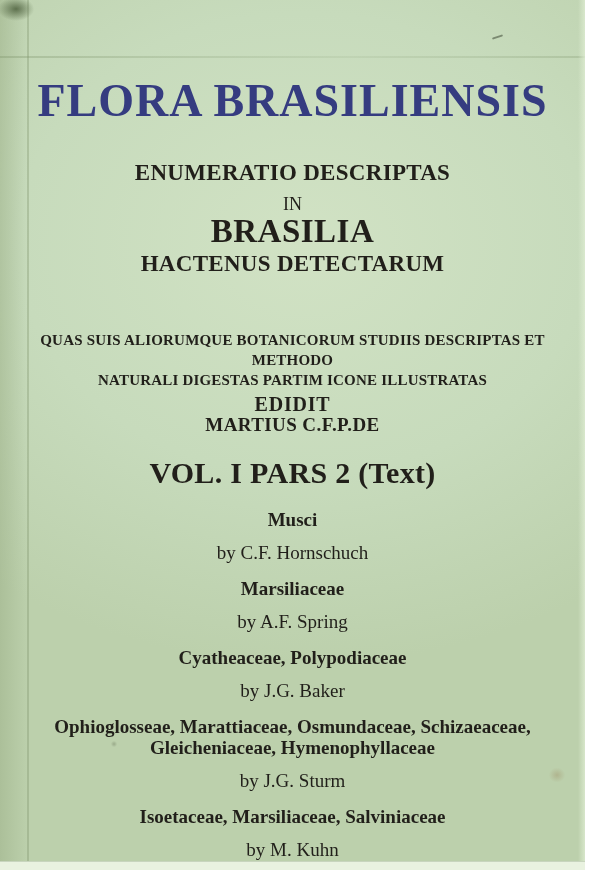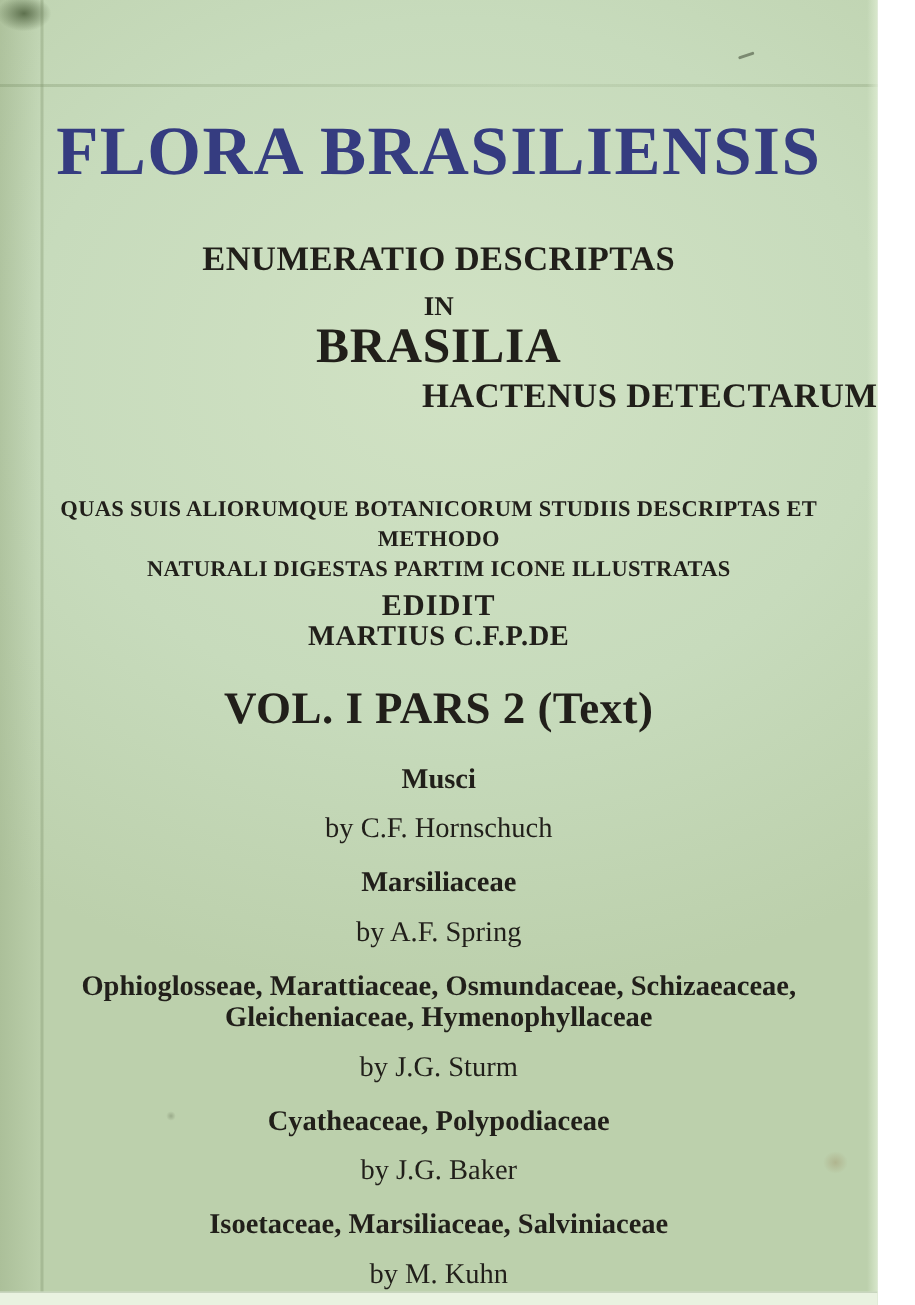--- a/index.html
+++ b/index.html
@@ -58,23 +58,23 @@
   .tx { position: absolute; left: 0; right: 0; text-align: center; color: #211f1a; }
 
   .title {
     top: 74px;
     font-size: 46px;
     font-weight: 700;
     letter-spacing: 1px;
     color: #353c80;
   }
   .enum     { top: 160px; font-size: 23px; font-weight: 700; letter-spacing: 0.3px; }
-  .in-line  { top: 194px; font-size: 18px; font-weight: 700; }
+  .in-line  { top: 194px; font-size: 18px; font-weight: 400; }
   .brasilia { top: 213px; font-size: 33px; font-weight: 700; letter-spacing: 0.5px; }
-  .hactenus { top: 251px; font-size: 23px; font-weight: 700; letter-spacing: 0.3px; text-align: right; }
+  .hactenus { top: 251px; font-size: 23px; font-weight: 700; letter-spacing: 0.3px; }
 
   .motto { top: 330px; font-size: 15px; font-weight: 700; line-height: 20px; letter-spacing: 0.2px; }
 
   .edidit { top: 393px; font-size: 20px; font-weight: 700; letter-spacing: 0.8px; }
   .editor { top: 414px; font-size: 19px; font-weight: 700; letter-spacing: 0.4px; }
 
   .volume { top: 456px; font-size: 30px; font-weight: 700; letter-spacing: 0.3px; }
 
   .sections { top: 497px; }
   .section  { margin-bottom: 15px; }
@@ -122,27 +122,27 @@
       <div class="taxa">Musci</div>
       <div class="author">by C.F. Hornschuch</div>
     </div>
 
     <div class="section">
       <div class="taxa">Marsiliaceae</div>
       <div class="author">by A.F. Spring</div>
     </div>
 
     <div class="section">
-      <div class="taxa">Ophioglosseae, Marattiaceae, Osmundaceae, Schizaeaceae, Gleicheniaceae, Hymenophyllaceae</div>
-      <div class="author">by J.G. Sturm</div>
+      <div class="taxa">Cyatheaceae, Polypodiaceae</div>
+      <div class="author">by J.G. Baker</div>
     </div>
 
     <div class="section">
-      <div class="taxa">Cyatheaceae, Polypodiaceae</div>
-      <div class="author">by J.G. Baker</div>
+      <div class="taxa">Ophioglosseae, Marattiaceae, Osmundaceae, Schizaeaceae, Gleicheniaceae, Hymenophyllaceae</div>
+      <div class="author">by J.G. Sturm</div>
     </div>
 
 
     <div class="section">
       <div class="taxa">Isoetaceae, Marsiliaceae, Salviniaceae</div>
       <div class="author">by M. Kuhn</div>
     </div>
 
   </div>
 </div>

